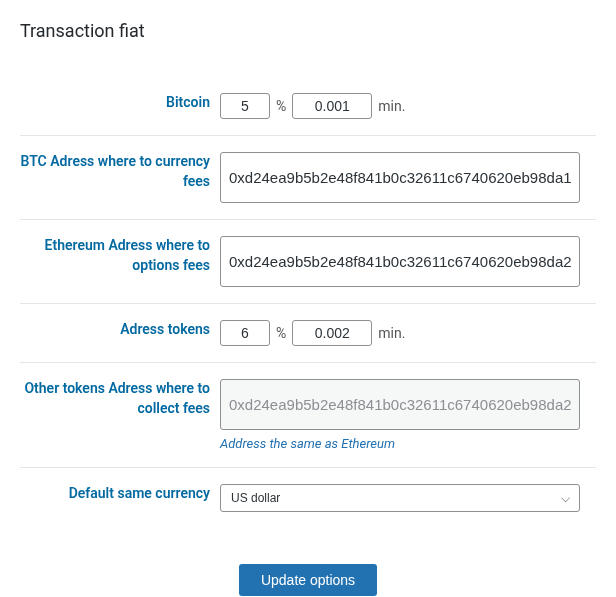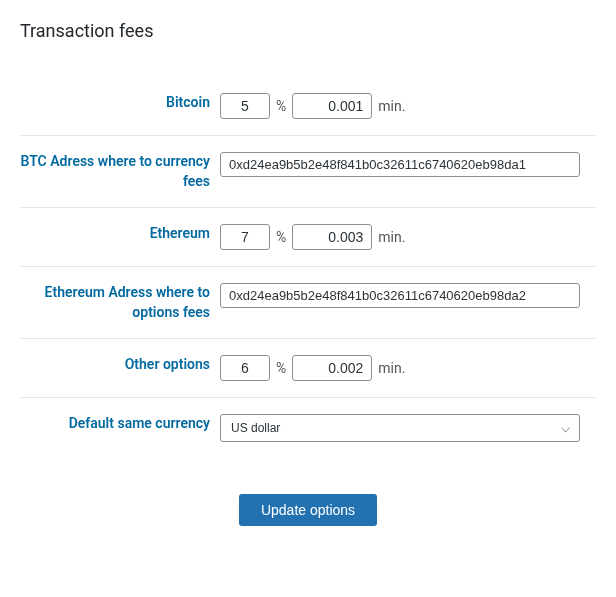--- a/index.html
+++ b/index.html
@@ -71,31 +71,31 @@
       color: #2c3338;
       background: #fff;
     }
 
     .min-input {
       width: 80px;
       padding: 4px 8px;
       border: 1px solid #8c8f94;
       border-radius: 3px;
       font-size: 14px;
-      text-align: right;
+      text-align: center;
       color: #2c3338;
       background: #fff;
     }
 
     .full-input {
       width: 360px;
-      padding: 4px 8px;
-      border: 1px solid #8c8f94;
-      border-radius: 3px;
-      font-size: 13px;
+      padding: 16px 8px;
+      border: 1px solid #8c8f94;
+      border-radius: 3px;
+      font-size: 15px;
       color: #2c3338;
       background: #fff;
     }
 
     .full-input.disabled-look {
       background: #f6f7f7;
       color: #8c8f94;
     }
 
     .unit-label {
@@ -152,21 +152,21 @@
       border-radius: 3px;
       padding: 8px 22px;
       font-size: 14px;
       font-weight: 500;
       cursor: pointer;
     }
   </style>
 </head>
 <body>
 
-<h1>Transaction fees</h1>
+<h1>Transaction fiat</h1>
 
 <table class="form-table">
   <tbody>
 
     <tr>
       <th>Bitcoin</th>
       <td>
         <div class="inline-group">
           <input class="small-input" type="text" value="5" style="">
           <span class="unit-label">%</span>
@@ -176,51 +176,47 @@
       </td>
     </tr>
 
     <tr>
       <th>BTC Adress where to currency fees</th>
       <td>
         <input class="full-input" type="text" value="0xd24ea9b5b2e48f841b0c32611c6740620eb98da1" style="">
       </td>
     </tr>
 
-    <tr>
-      <th>Ethereum</th>
-      <td>
-        <div class="inline-group">
-          <input class="small-input" type="text" value="7" style="">
-          <span class="unit-label">%</span>
-          <input class="min-input" type="text" value="0.003" style="">
-          <span class="unit-label">min.</span>
-        </div>
-      </td>
-    </tr>
 
     <tr>
       <th>Ethereum Adress where to options fees</th>
       <td>
         <input class="full-input" type="text" value="0xd24ea9b5b2e48f841b0c32611c6740620eb98da2" style="">
       </td>
     </tr>
 
     <tr>
-      <th>Other options</th>
+      <th>Adress tokens</th>
       <td>
         <div class="inline-group">
           <input class="small-input" type="text" value="6" style="">
           <span class="unit-label">%</span>
           <input class="min-input" type="text" value="0.002" style="">
           <span class="unit-label">min.</span>
         </div>
       </td>
     </tr>
 
+    <tr>
+      <th>Other tokens Adress where to collect fees</th>
+      <td>
+        <input class="full-input disabled-look" type="text" value="0xd24ea9b5b2e48f841b0c32611c6740620eb98da2" style="">
+        <div class="hint-text">Address the same as Ethereum</div>
+      </td>
+    </tr>
 
     <tr>
       <th>Default same currency</th>
       <td>
         <div class="select-wrapper">
           <select>
             <option>US dollar</option>
             <option>Euro</option>
             <option>British Pound</option>
             <option>Japanese Yen</option>

